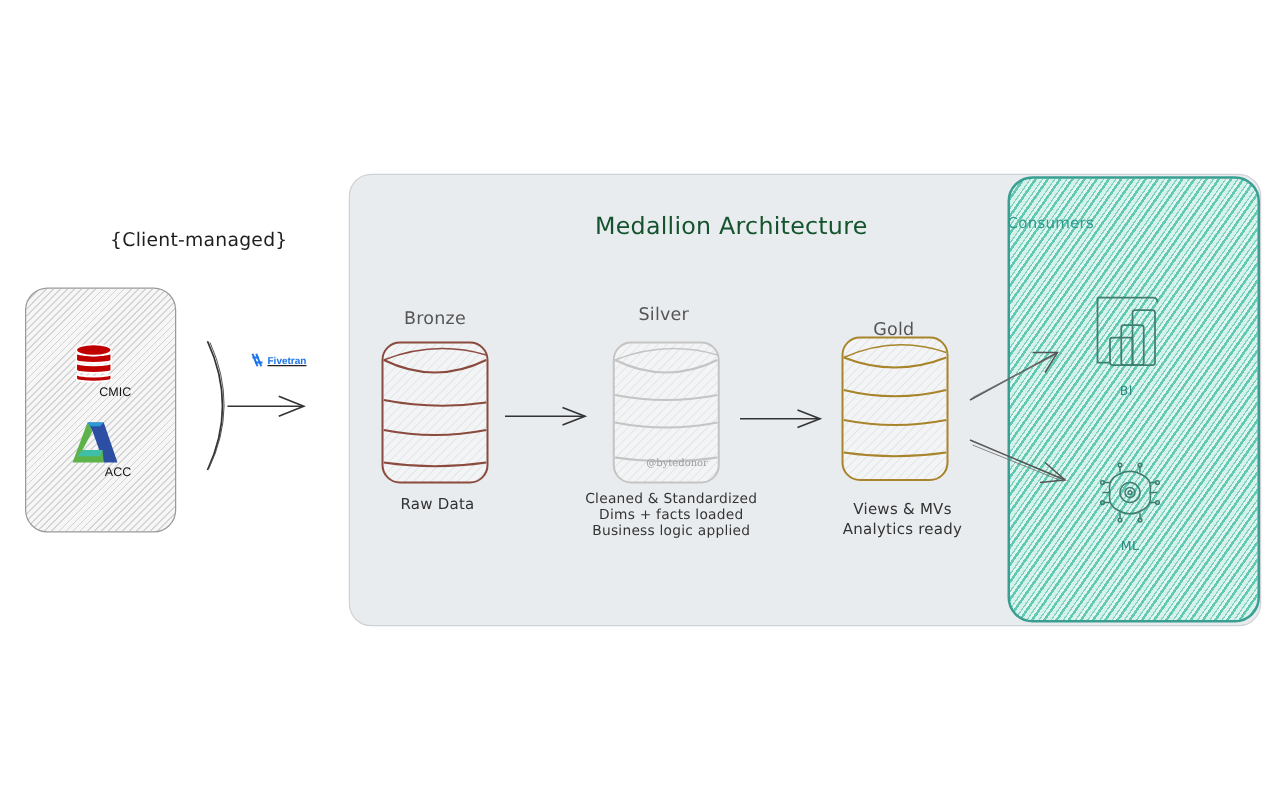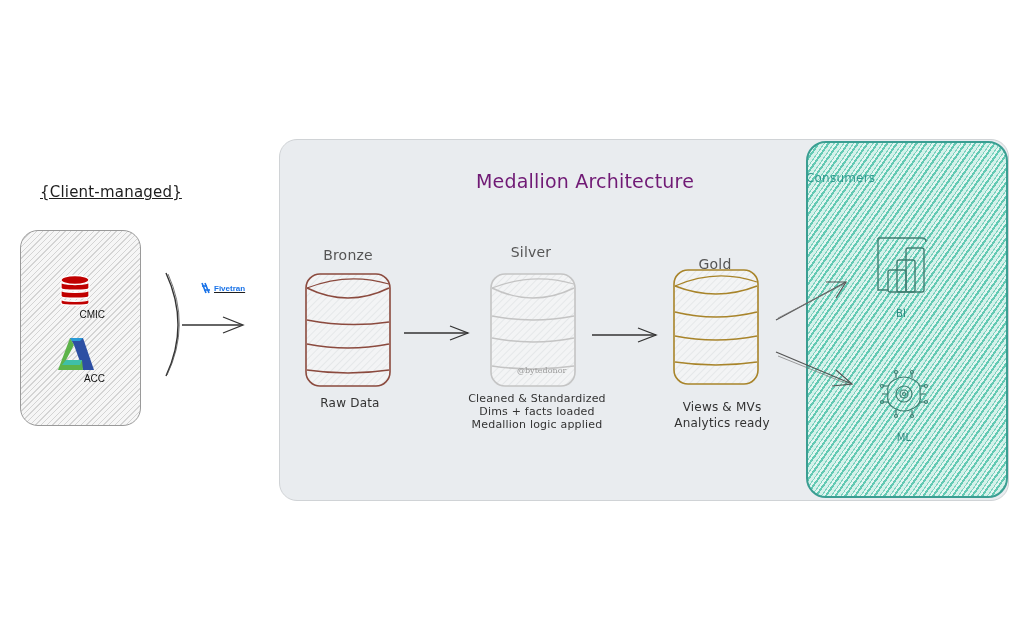--- a/index.html
+++ b/index.html
@@ -4,38 +4,38 @@
   <style>
     html, body { margin: 0; padding: 0; }
     body {
       width: 1024px; height: 640px; background: #ffffff; position: relative; overflow: hidden;
       font-family: "DejaVu Sans", sans-serif; color: #1e1e1e;
     }
     .abs { position: absolute; }
     .hand { font-family: "DejaVu Sans", sans-serif; letter-spacing: 0.2px; }
 
     
-    #client-title { left: 40px; top: 183px; width: 190px; text-align: left; font-size: 15px; color: #1e1e1e; text-decoration: underline; }
+    #client-title { left: 40px; top: 183px; width: 190px; text-align: right; font-size: 15px; color: #1e1e1e; }
     #client-box {
       left: 20px; top: 230px; width: 121px; height: 196px; border: 1.5px solid #9a9a9a; border-radius: 18px;
       background: #f6f6f6 repeating-linear-gradient(135deg, transparent 0 3px, #d4d4d4 3px 4px);
       box-sizing: border-box;
     }
     .src-label { font-family: "Liberation Sans", sans-serif; font-size: 10px; color: #111; text-align: right; width: 60px; }
 
     
     #fivetran { left: 201px; top: 282px; display: flex; align-items: center; gap: 3px; text-decoration: underline; }
     #fivetran-label { font-family: "Liberation Sans", sans-serif; font-weight: bold; font-size: 8px; color: #1a73e8; }
 
     
     #main-panel {
       left: 279px; top: 139px; width: 730px; height: 362px; background: #e9ecef;
       border: 1.5px solid #d0d3d6; border-radius: 18px; box-sizing: border-box;
     }
-    #main-title { left: 420px; top: 170px; width: 330px; text-align: center; font-size: 19px; color: #701a75; }
+    #main-title { left: 420px; top: 170px; width: 330px; text-align: center; font-size: 19px; color: #14532d; }
     .tier-title { font-size: 14px; color: #555; text-align: center; width: 100px; }
     .caption { font-size: 11px; color: #333; text-align: center; line-height: 13px; }
 
     
     #consumers-panel {
       left: 806px; top: 141px; width: 202px; height: 357px; border: 2px solid #3a9e92; border-radius: 20px;
       box-sizing: border-box;
       background: #c8ece2 repeating-linear-gradient(125deg, #63c9b3 0 2px, #d4f1ea 2px 5px, #7fd3c0 5px 6px, #e2f6f1 6px 8px);
     }
     #consumers-title { left: 806px; top: 171px; width: 202px; text-align: left; font-size: 12px; color: #2f9a8e; }
@@ -135,21 +135,21 @@
 </svg>
 <svg class="abs" style="left:590px; top:322px;" width="72" height="20" viewBox="0 0 72 20">
   <path d="M2 13 L66 13" stroke="#333" stroke-width="1.3"></path>
   <path d="M48 6 L66 13 L48 20" fill="none" stroke="#333" stroke-width="1.3"></path>
 </svg>
 
 <div class="abs caption hand" style="left:300px; top:397px; width:100px; font-size:12px;">Raw Data</div>
 
 <div class="abs caption hand" style="left:462px; top:392px; width:150px;">Cleaned &amp; Standardized</div>
 <div class="abs caption hand" style="left:462px; top:405px; width:150px;">Dims + facts loaded</div>
-<div class="abs caption hand" style="left:462px; top:418px; width:150px;">Medallion logic applied</div>
+<div class="abs caption hand" style="left:462px; top:418px; width:150px;">Business logic applied</div>
 
 <div class="abs caption hand" style="left:660px; top:400px; width:124px; font-size:12px; line-height:15px;">Views &amp; MVs</div>
 <div class="abs caption hand" style="left:660px; top:416px; width:124px; font-size:12px; line-height:15px;">Analytics ready</div>
 
 <div id="consumers-panel" class="abs"></div>
 <div id="consumers-title" class="abs hand">Consumers</div>
 
 <svg class="abs" style="left:770px; top:272px;" width="100" height="120" viewBox="0 0 100 120">
   <path d="M6 48 L76 10" stroke="#555" stroke-width="1.2"></path>
   <path d="M8 46 L74 12" stroke="#777" stroke-width="0.7"></path>

